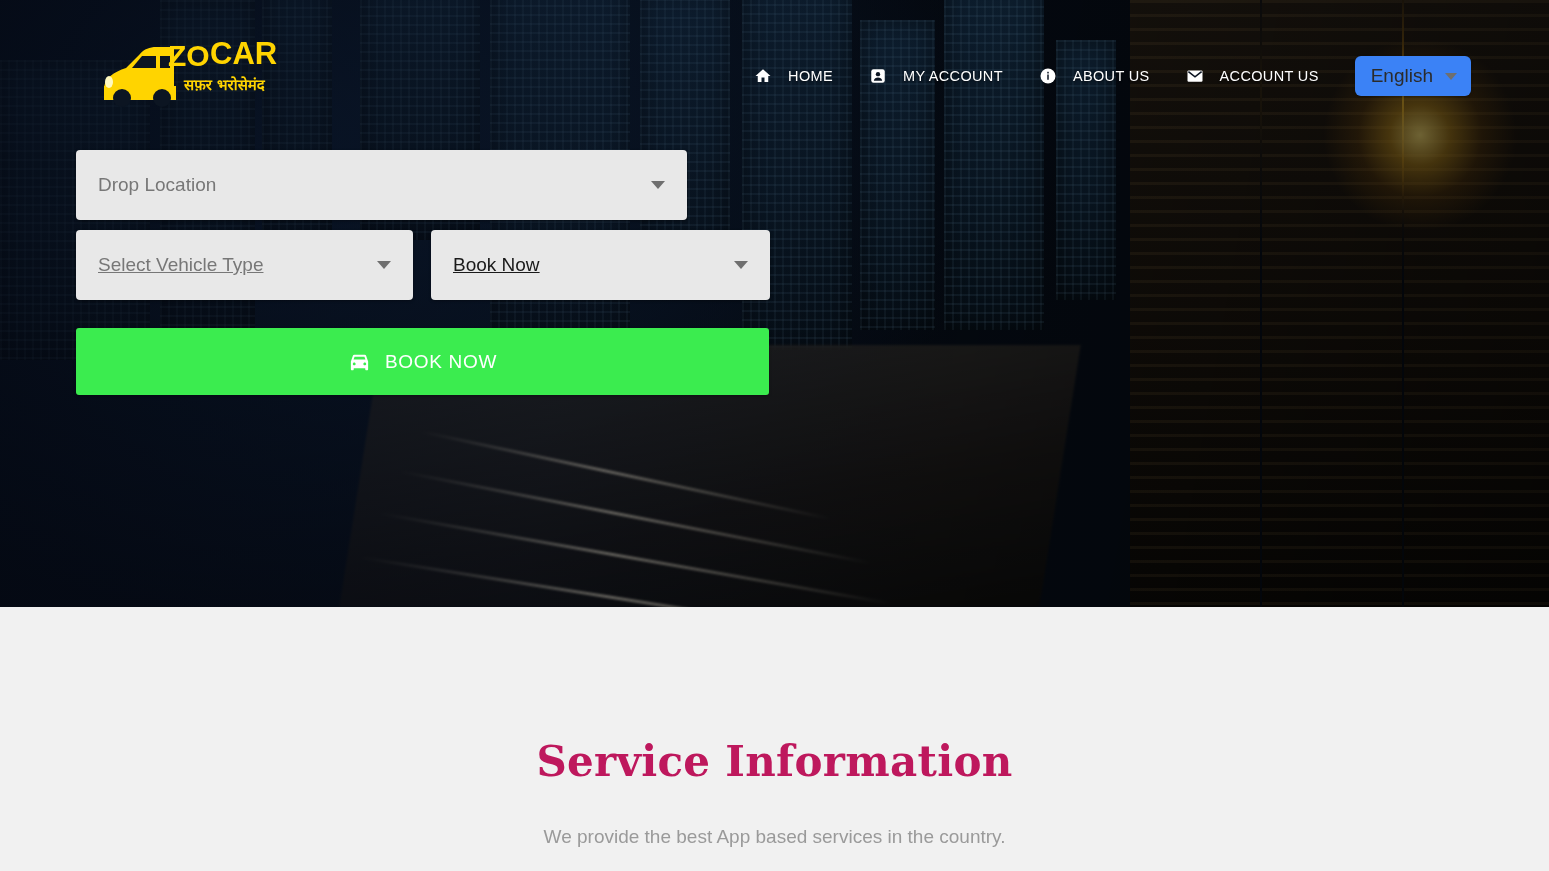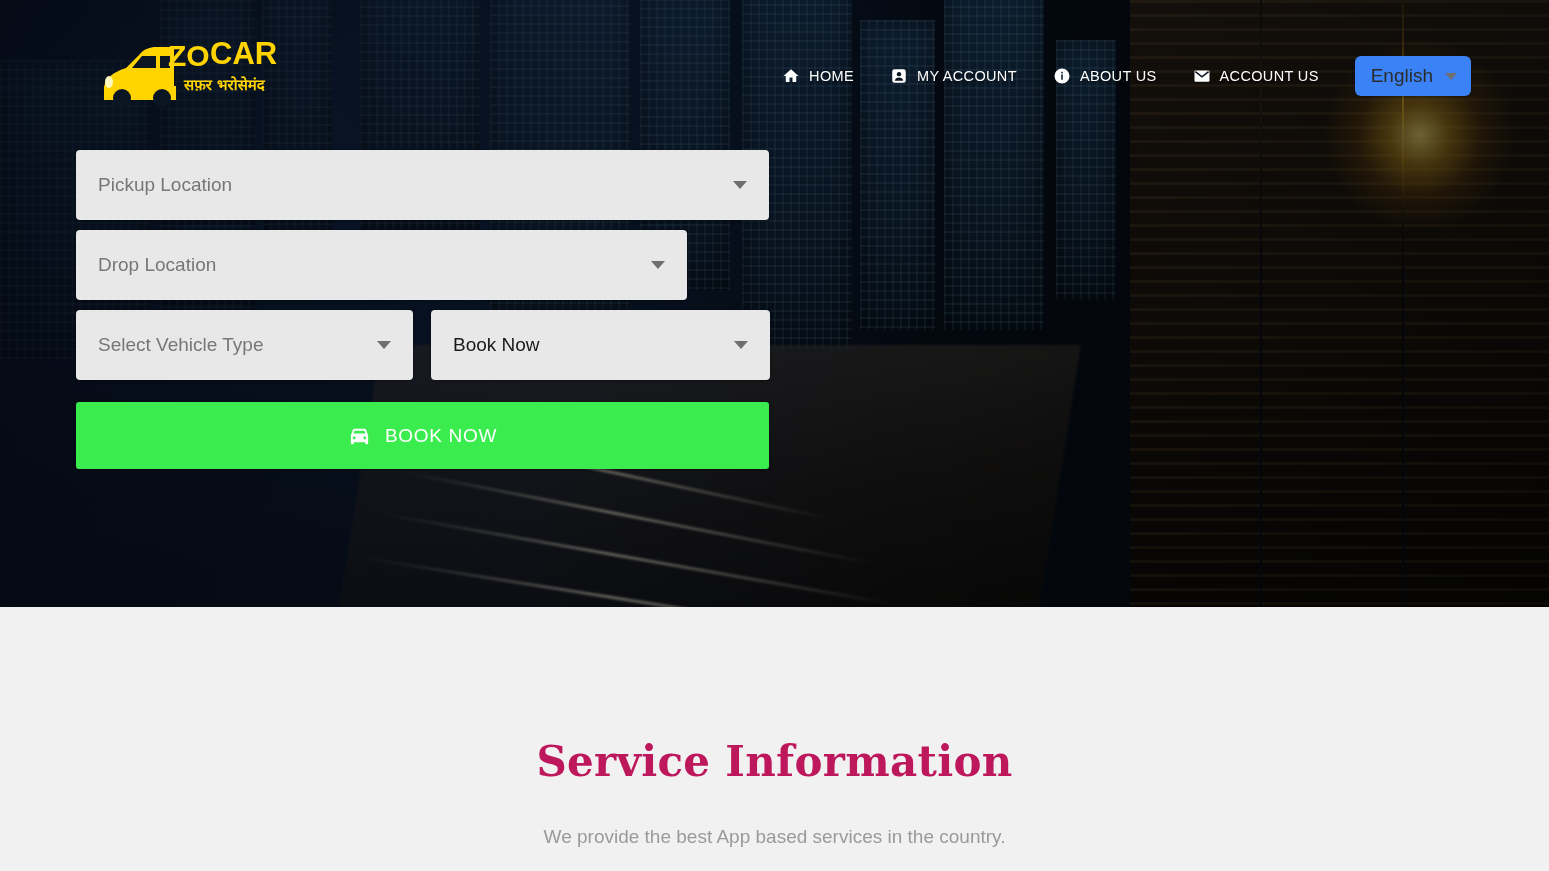--- a/index.html
+++ b/index.html
@@ -87,21 +87,21 @@
   .logo {
     position: absolute; left: 96px; top: 28px;
     width: 192px; height: 90px;
     display: block;
   }
   .nav {
     position: absolute; right: 78px; top: 56px;
     display: flex; align-items: center; gap: 0px;
   }
   .nav-item {
-    display: flex; align-items: center; gap: 9px;
+    display: flex; align-items: center; gap: 16px;
     color: #ffffff;
     font-size: 14.5px;
     letter-spacing: .35px;
     padding: 0 18px;
     cursor: pointer;
     white-space: nowrap;
     text-shadow: 0 1px 2px rgba(0,0,0,.5);
   }
   .nav-item svg { display: block; }
   .lang {
@@ -147,21 +147,21 @@
   }
   .field.placeholder { color: #777777; }
   .field.filled { color: #1a1a1a; }
   .field .caret {
     position: absolute; right: 22px; top: 50%; transform: translateY(-50%);
     border-left: 7px solid transparent;
     border-right: 7px solid transparent;
     border-top: 8px solid #6f6f6f;
   }
   .row { display: flex; gap: 18px; margin-bottom: 10px; }
-  .row .field { margin-bottom: 12px; }
+  .row .field { margin-bottom: 18px; text-decoration: underline; }
   .field.w-half-a { width: 337px; }
   .field.w-half-b { width: 339px; }
   .book-btn {
     width: 693px;
     height: 67px;
     background: #3bec4f;
     border: none;
     border-radius: 3px;
     display: flex; align-items: center; justify-content: center; gap: 14px;
     color: #ffffff;
@@ -290,24 +290,20 @@
 
       <div class="lang">
         <span>English</span>
         <span class="caret"></span>
       </div>
     </div>
   </div>
 
   <div class="hero-content">
 
-    <div class="field placeholder" style="width:693px;">
-      <span>Pickup Location</span>
-      <span class="caret"></span>
-    </div>
 
     <div class="field placeholder" style="width:611px;">
       <span>Drop Location</span>
       <span class="caret"></span>
     </div>
 
     <div class="row">
       <div class="field placeholder w-half-a">
         <span>Select Vehicle Type</span>
         <span class="caret"></span>

